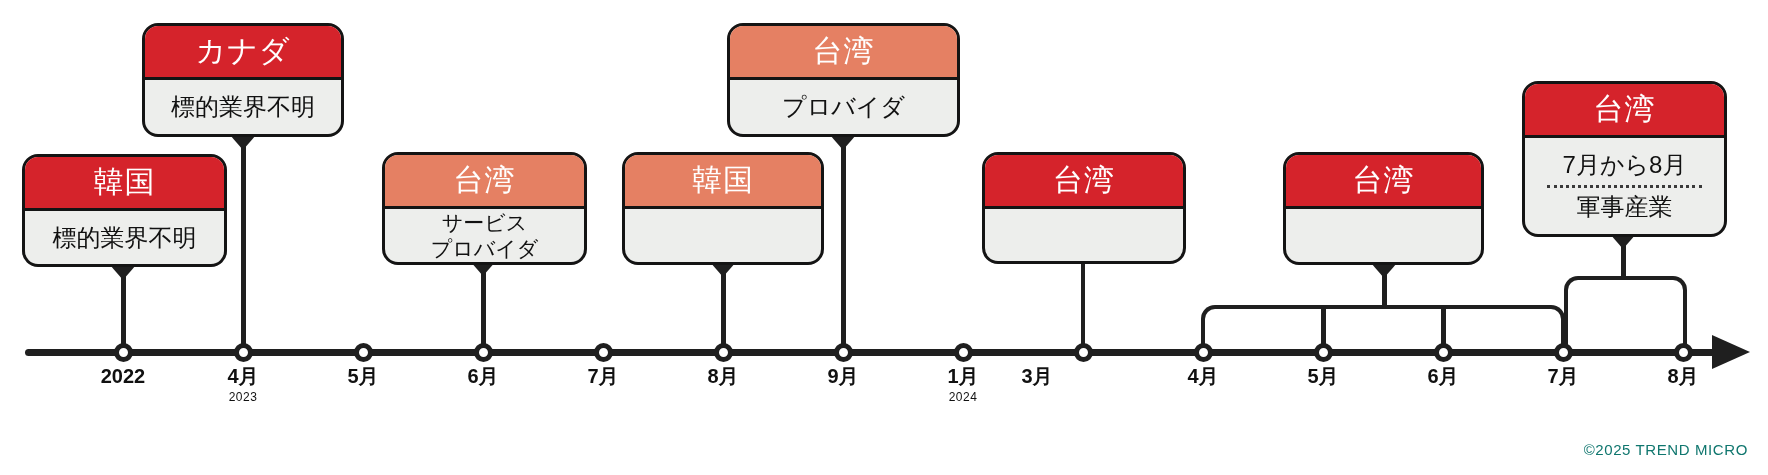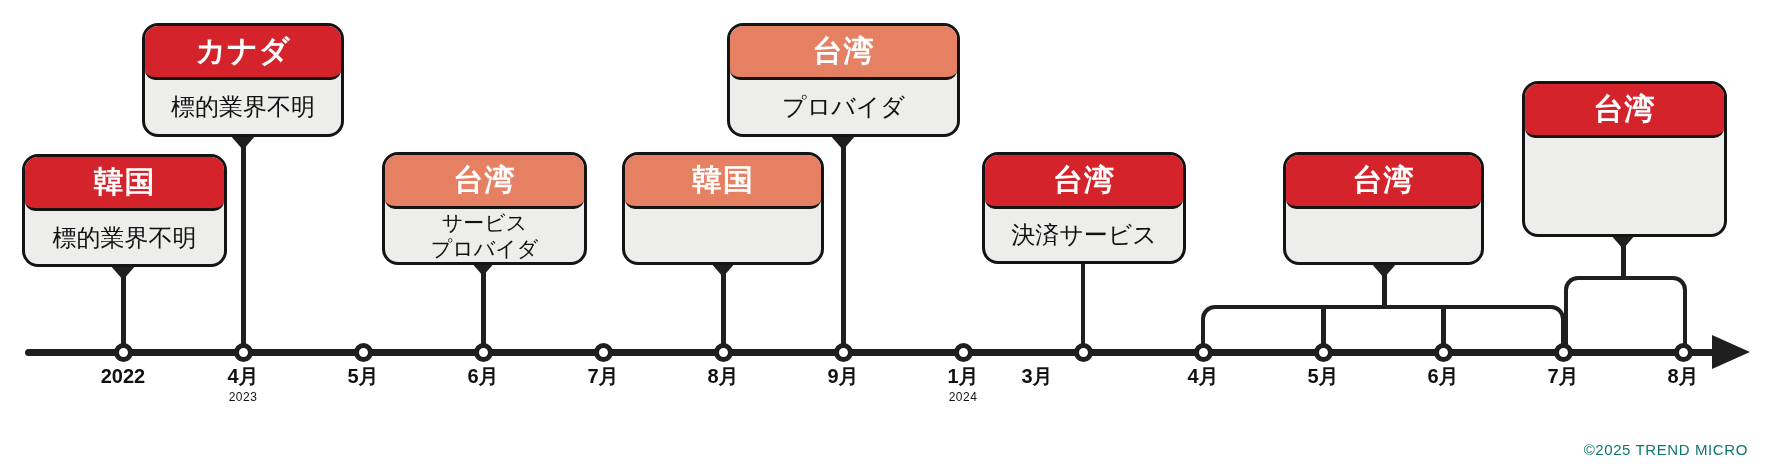--- a/index.html
+++ b/index.html
@@ -20,21 +20,21 @@
   .conn{position:absolute;width:5px;background:#1f1f1f;z-index:1;}
   .ptr{position:absolute;width:0;height:0;z-index:3;
     border-left:13px solid transparent;border-right:13px solid transparent;border-top:15px solid #1f1f1f;}
   .bracket{position:absolute;box-sizing:border-box;border:4px solid #1f1f1f;border-bottom:none;
     border-radius:14px 14px 0 0;z-index:1;background:transparent;}
   .bdrop{position:absolute;width:5px;background:#1f1f1f;z-index:1;}
   
   .event-card{position:absolute;box-sizing:border-box;border:3.5px solid #141414;border-radius:16px;
     background:#edeeec;overflow:hidden;display:flex;flex-direction:column;z-index:5;}
   .hdr{flex:none;height:51px;display:flex;align-items:center;justify-content:center;
-    border-bottom:3px solid #141414;color:#ffffff;font-size:30px;font-weight:700;letter-spacing:1px;border-radius:10px;}
+    border-bottom:3px solid #141414;color:#ffffff;font-size:30px;font-weight:400;letter-spacing:1px;}
   .bd{flex:1;display:flex;flex-direction:column;align-items:center;justify-content:center;
     color:#111111;font-size:24px;font-weight:500;line-height:28px;}
   .bd .small{font-size:21px;line-height:26px;font-weight:500;}
   .dotline{width:78%;border-top:3px dotted #3a3a3a;margin:6px 0 5px 0;}
   
   .copyright{position:absolute;right:20px;bottom:17px;color:#ababab;font-size:15px;
     font-weight:500;letter-spacing:0.6px;}
 </style>
 </head>
 <body>
@@ -177,31 +177,33 @@
       </div>
     <div class="bd">
         <span>プロバイダ</span>
       </div>
   </div>
 
   <div class="event-card" style="left:982px;top:152px;width:204px;height:112px;">
     <div class="hdr" style="background: rgb(213, 35, 43);">
         <span>台湾</span>
       </div>
-    <div class="bd">
-        <span>決済サービス</span>
-      </div>
   </div>
 
   <div class="event-card" style="left:1283px;top:152px;width:201px;height:113px;">
     <div class="hdr" style="background: rgb(213, 35, 43);">
         <span>台湾</span>
       </div>
   </div>
 
   <div class="event-card" style="left:1522px;top:81px;width:205px;height:156px;">
     <div class="hdr" style="background: rgb(213, 35, 43);">
         <span>台湾</span>
       </div>
+    <div class="bd">
+      <span>7月から8月</span>
+      <span class="dotline"></span>
+      <span>軍事産業</span>
+    </div>
   </div>
 
   <div class="copyright" style="color: #0f766e;">©2025 TREND MICRO</div>
 </div>
 
 </body></html>

